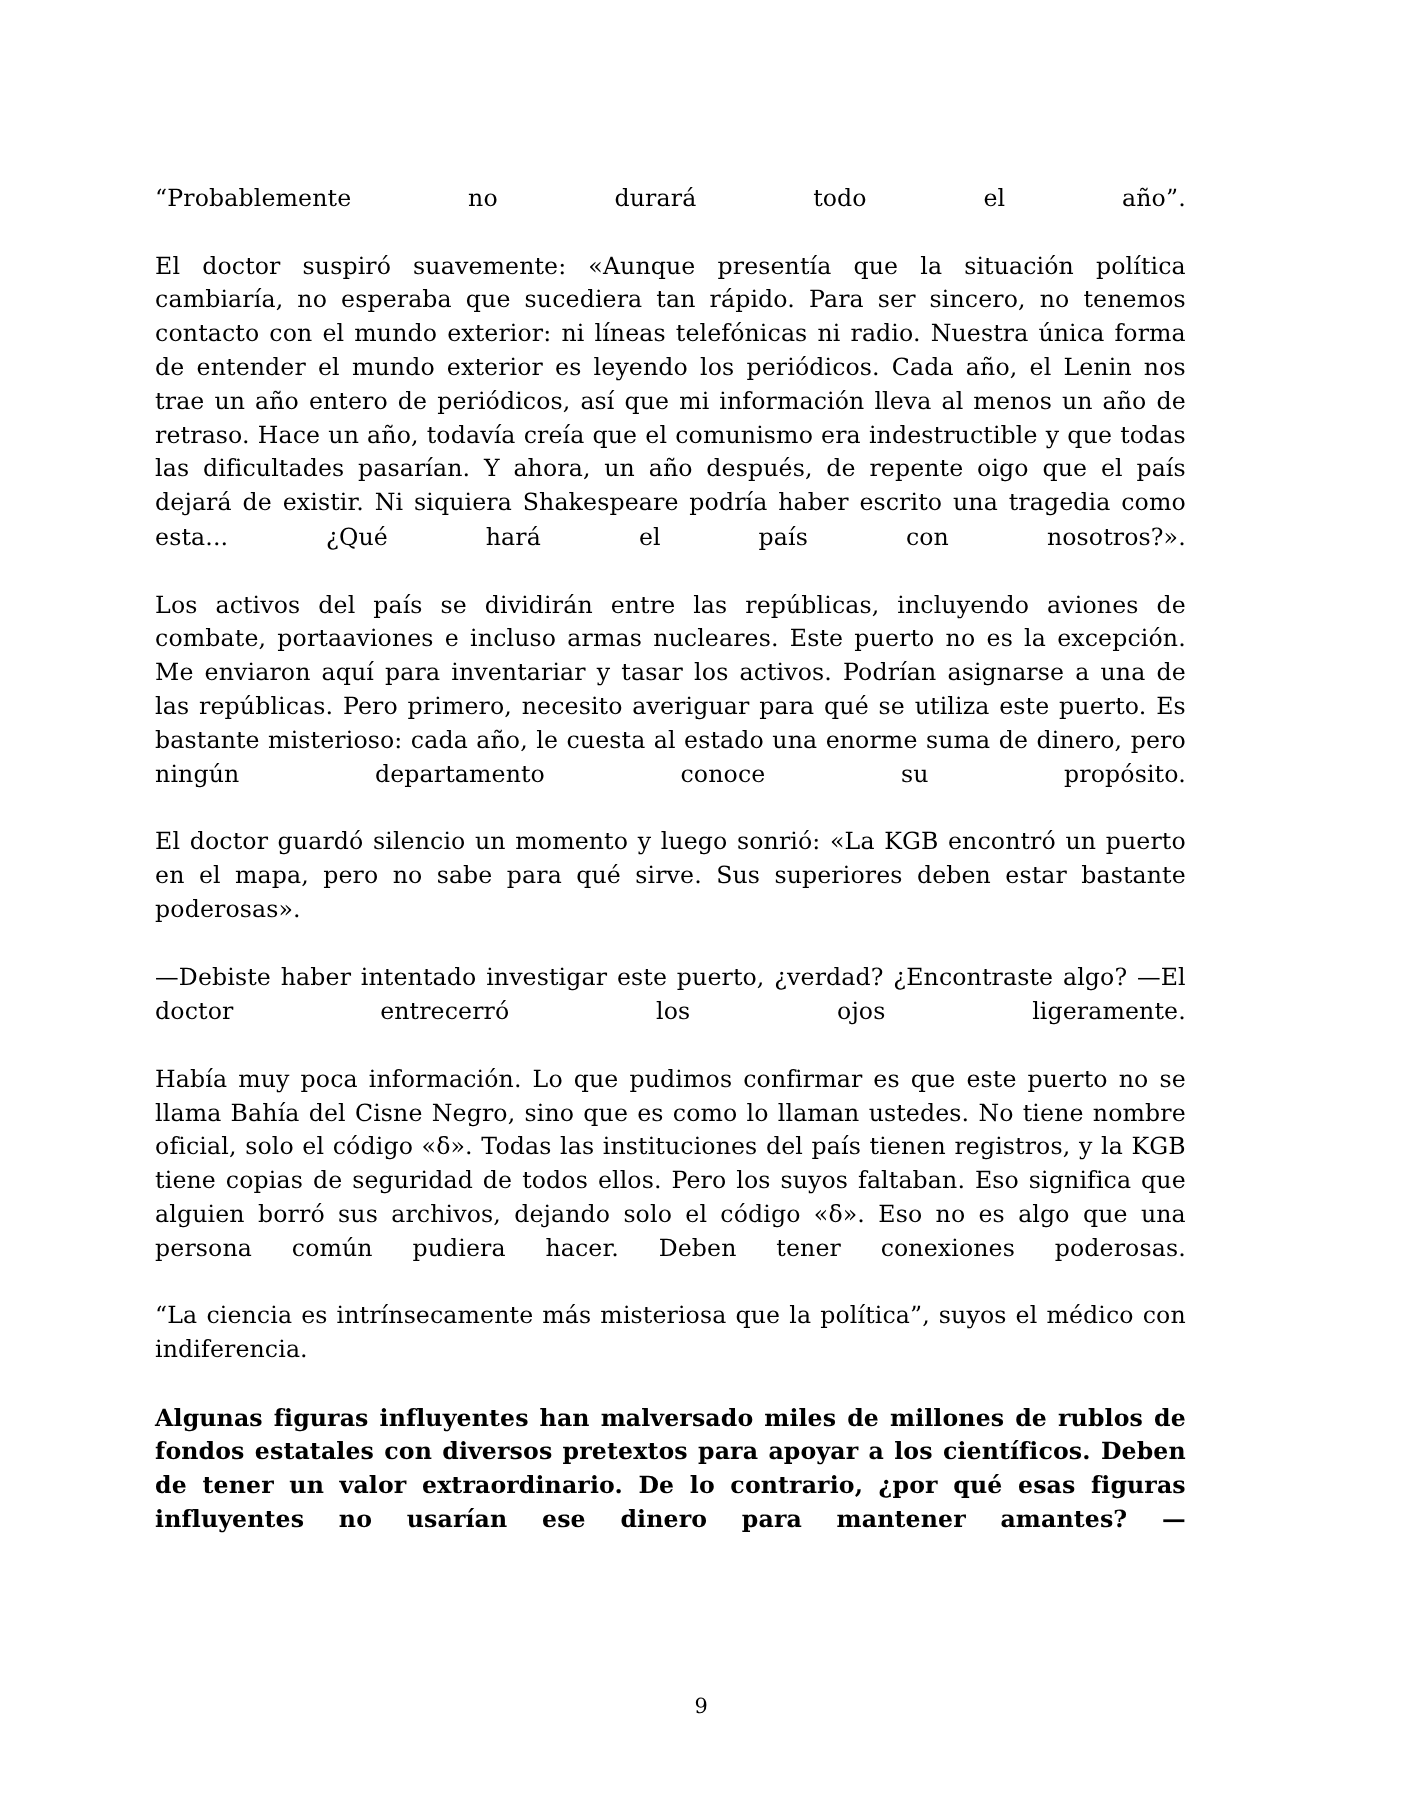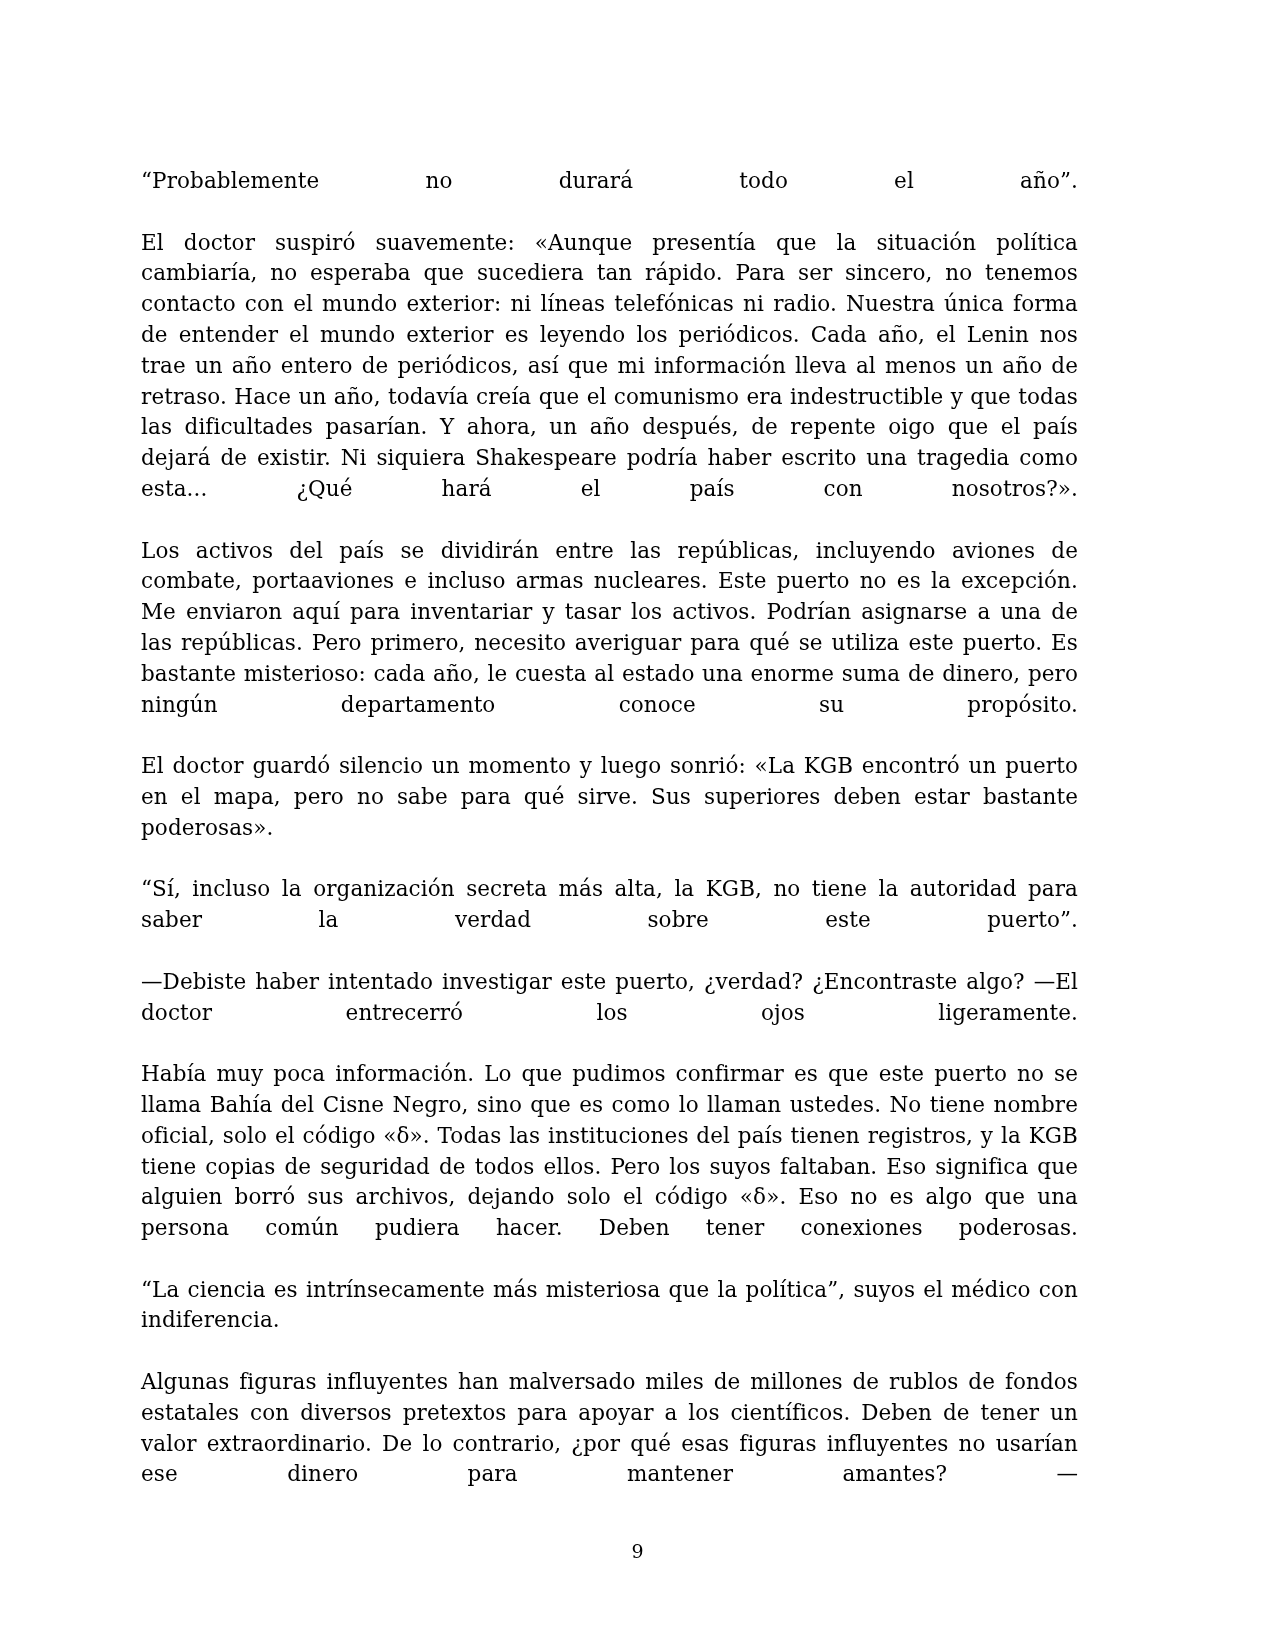--- a/index.html
+++ b/index.html
@@ -41,21 +41,21 @@
     text-justify: inter-word;
     hyphens: none;
     -webkit-hyphens: none;
     letter-spacing: 0.1px;
     word-spacing: 0.2px;
   }
 
   
   .gap-blank { margin-top: 30.8px; }     
   .gap-none  { margin-top: 0; }          
-  .gap-double{ margin-top: 61.6px; }     
+  .gap-double{ margin-top: 61.6px; font-weight: bold; }     
 
   
   p.para::after {
     content: "";
     display: inline-block;
     width: 100%;
   }
 
   .page-number {
     position: absolute;
@@ -76,21 +76,20 @@
   <div class="text-column">
 
     <p class="para gap-none">“Probablemente no durará todo el año”.</p>
 
     <p class="para gap-blank">El doctor suspiró suavemente: «Aunque presentía que la situación política cambiaría, no esperaba que sucediera tan rápido. Para ser sincero, no tenemos contacto con el mundo exterior: ni líneas telefónicas ni radio. Nuestra única forma de entender el mundo exterior es leyendo los periódicos. Cada año, el Lenin nos trae un año entero de periódicos, así que mi información lleva al menos un año de retraso. Hace un año, todavía creía que el comunismo era indestructible y que todas las dificultades pasarían. Y ahora, un año después, de repente oigo que el país dejará de existir. Ni siquiera Shakespeare podría haber escrito una tragedia como esta... ¿Qué hará el país con nosotros?».</p>
 
     <p class="para gap-blank">Los activos del país se dividirán entre las repúblicas, incluyendo aviones de combate, portaaviones e incluso armas nucleares. Este puerto no es la excepción. Me enviaron aquí para inventariar y tasar los activos. Podrían asignarse a una de las repúblicas. Pero primero, necesito averiguar para qué se utiliza este puerto. Es bastante misterioso: cada año, le cuesta al estado una enorme suma de dinero, pero ningún departamento conoce su propósito.</p>
 
     <p class="para gap-none">El doctor guardó silencio un momento y luego sonrió: «La KGB encontró un puerto en el mapa, pero no sabe para qué sirve. Sus superiores deben estar bastante poderosas».</p>
 
-    <p class="para gap-blank">“Sí, incluso la organización secreta más alta, la KGB, no tiene la autoridad para saber la verdad sobre este puerto”.</p>
 
     <p class="para gap-blank">—Debiste haber intentado investigar este puerto, ¿verdad? ¿Encontraste algo? —El doctor entrecerró los ojos ligeramente.</p>
 
     <p class="para gap-blank">Había muy poca información. Lo que pudimos confirmar es que este puerto no se llama Bahía del Cisne Negro, sino que es como lo llaman ustedes. No tiene nombre oficial, solo el código «δ». Todas las instituciones del país tienen registros, y la KGB tiene copias de seguridad de todos ellos. Pero los suyos faltaban. Eso significa que alguien borró sus archivos, dejando solo el código «δ». Eso no es algo que una persona común pudiera hacer. Deben tener conexiones poderosas.</p>
 
     <p class="para gap-blank">“La ciencia es intrínsecamente más misteriosa que la política”, suyos el médico con indiferencia.</p>
 
     <p class="para gap-double">Algunas figuras influyentes han malversado miles de millones de rublos de fondos estatales con diversos pretextos para apoyar a los científicos. Deben de tener un valor extraordinario. De lo contrario, ¿por qué esas figuras influyentes no usarían ese dinero para mantener amantes? —</p>
 
   </div>

